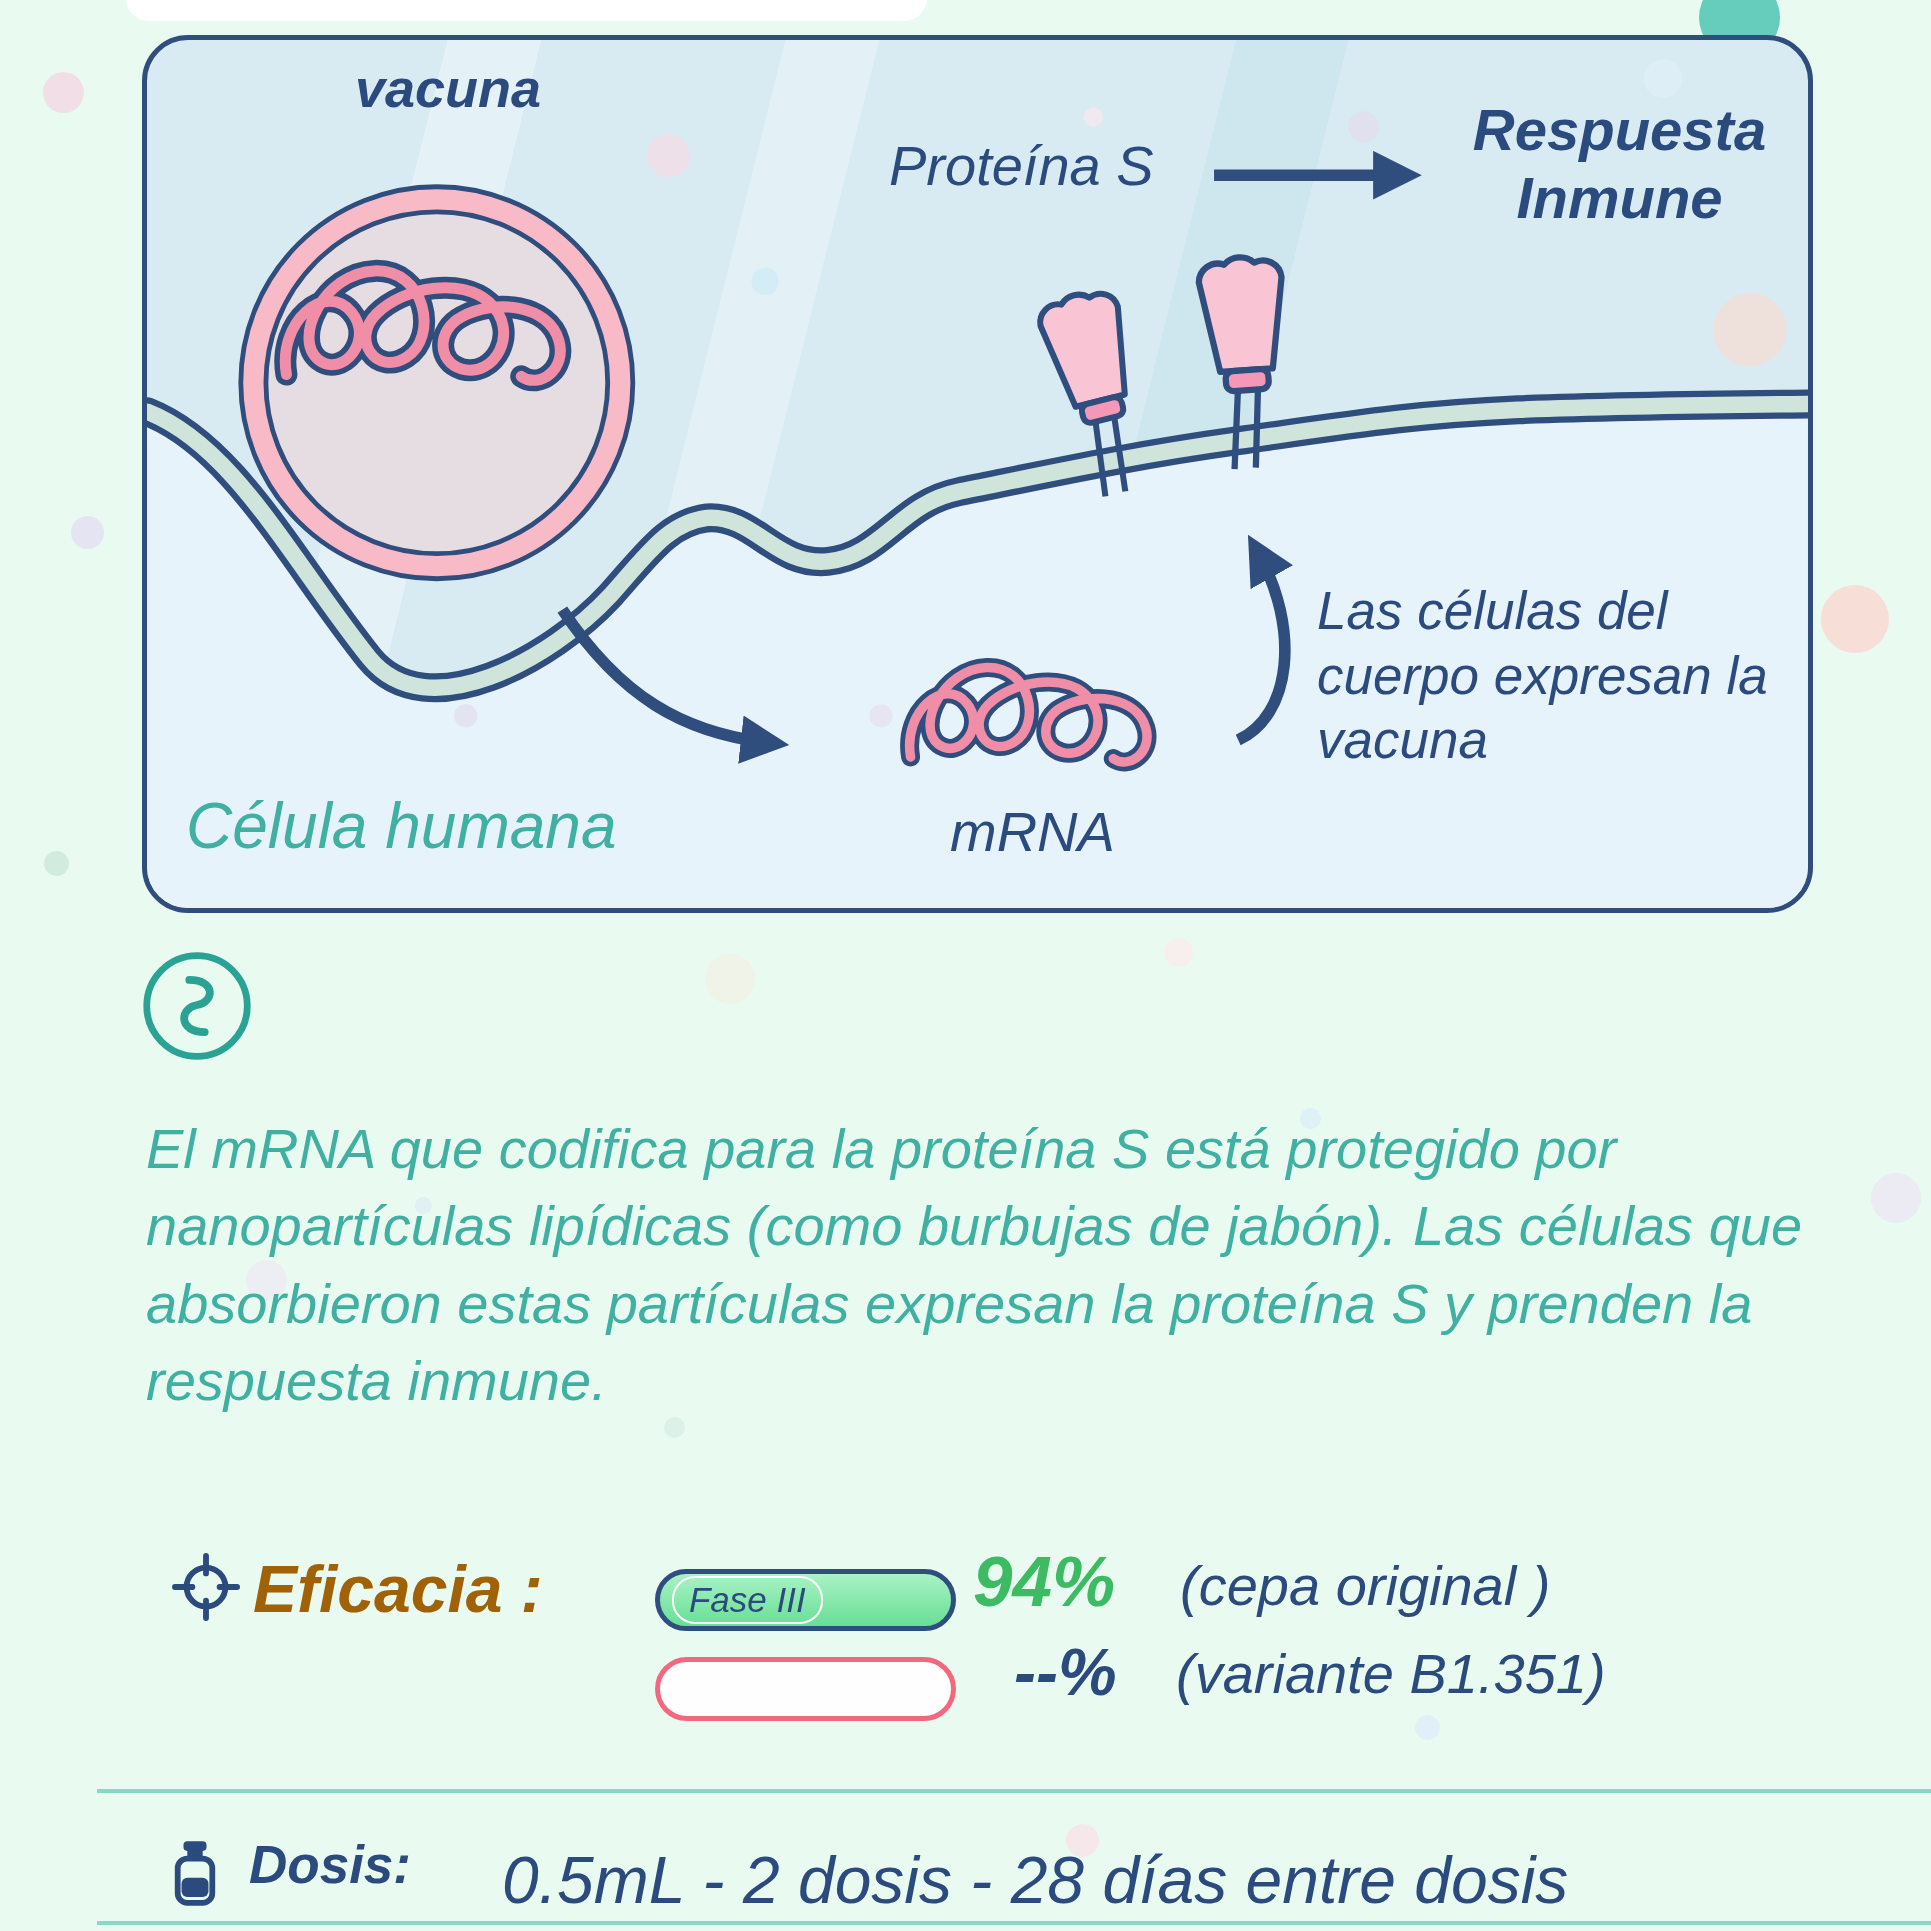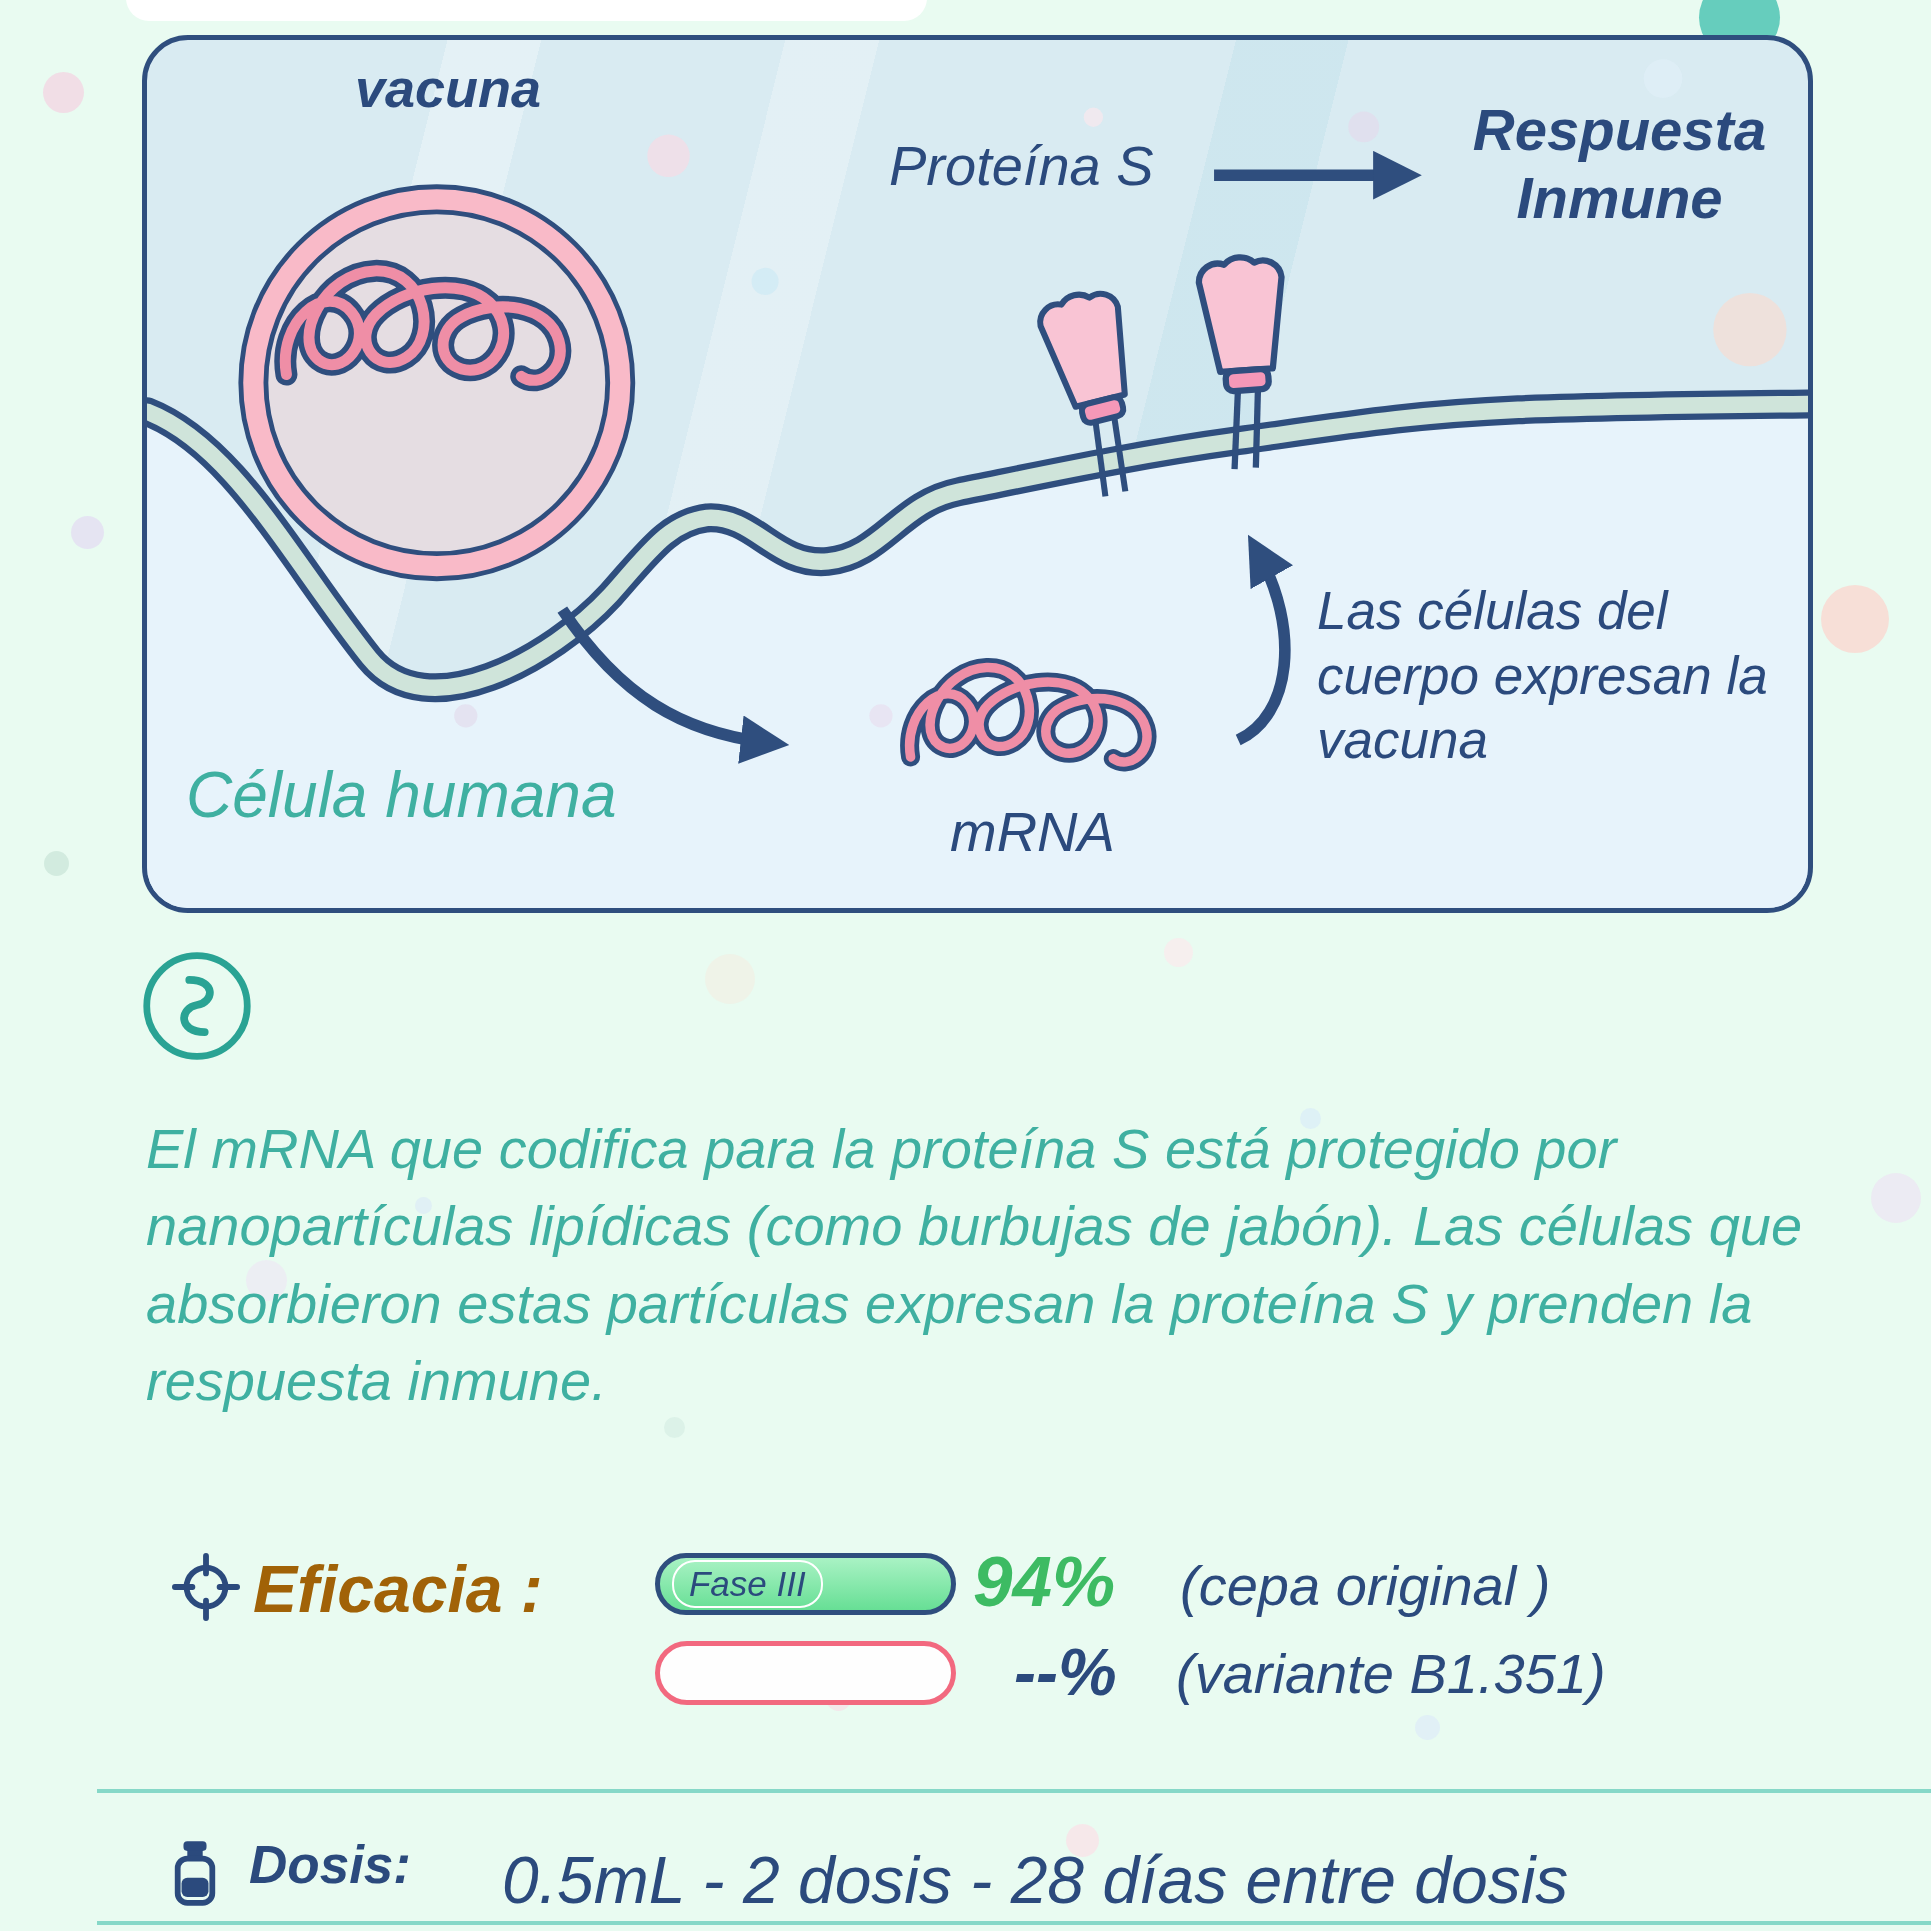--- a/index.html
+++ b/index.html
@@ -37,31 +37,31 @@
       background:
         linear-gradient(104deg, transparent 0 16%, rgba(255,255,255,.30) 16% 21%, transparent 21% 34%,
           rgba(255,255,255,.26) 34% 39%, transparent 39% 58%, rgba(197,227,236,.55) 58% 64%, transparent 64%);}
   #panel svg{position:absolute;left:0;top:0;}
 
   .lbl-vacuna{left:208px;top:17.4px;font-size:54px;font-weight:bold;color:#2b4a7d;}
   .lbl-proteina{left:742px;top:93px;font-size:56px;color:#2b4a7d;}
   .lbl-respuesta{left:1284px;top:56px;width:377px;font-size:58px;font-weight:bold;color:#2b4a7d;text-align:center;line-height:1.18;}
   .lbl-celulas{left:1170px;top:539px;width:463px;font-size:53px;color:#2b4a7d;line-height:1.22;}
   .lbl-mrna{left:803px;top:759px;font-size:56px;color:#2b4a7d;}
-  .lbl-celula{left:39px;top:718px;font-size:64px;color:#3fb0a1;}
+  .lbl-celula{left:39px;top:749px;font-size:64px;color:#3fb0a1;}
 
   
   .sec-icon{left:139px;top:948px;width:116px;height:116px;}
   .sec-title{left:307px;top:964px;font-size:77px;font-weight:bold;color:#2aa394;letter-spacing:-1px;}
   .sec-body{left:146px;top:1110px;width:1680px;font-size:56px;line-height:1.38;color:#3fb0a1;}
 
   
   .efi-icon{left:172px;top:1553px;width:68px;height:68px;}
   .efi-label{left:253px;top:1551px;font-size:66px;font-weight:bold;color:#a16207;}
-  .pill{border-radius:39px;box-sizing:border-box;display:flex;align-items:center;}
+  .pill{border-radius:39px;box-sizing:border-box;display:flex;align-items:center;margin-top:16px;}
   .pill1{left:655px;top:1553px;width:301px;height:62px;border:5.8px solid #2f4e7e;
          background:linear-gradient(#a9f2c4,#67df95);padding-left:11.6px;}
   .pill1 .phase{font-size:35px;color:#2b4a7d;border:2.9px solid #ffffff;border-radius:23px;padding:1.9px 15.4px;}
   .pill2{left:655px;top:1641px;width:301px;height:64px;border:5.8px solid #f2697f;background:#fefefe;}
   .efi-val1{left:973px;top:1541px;font-size:71px;font-weight:bold;color:#3dbb63;}
   .efi-note1{left:1180px;top:1553px;font-size:56px;color:#2b4a7d;}
   .efi-val2{left:1014px;top:1634px;font-size:66px;font-weight:bold;color:#2b4a7d;}
   .efi-note2{left:1176px;top:1641px;font-size:56px;color:#2b4a7d;}
 
   .divider{position:absolute;height:3.9px;background:#86d8c8;}

